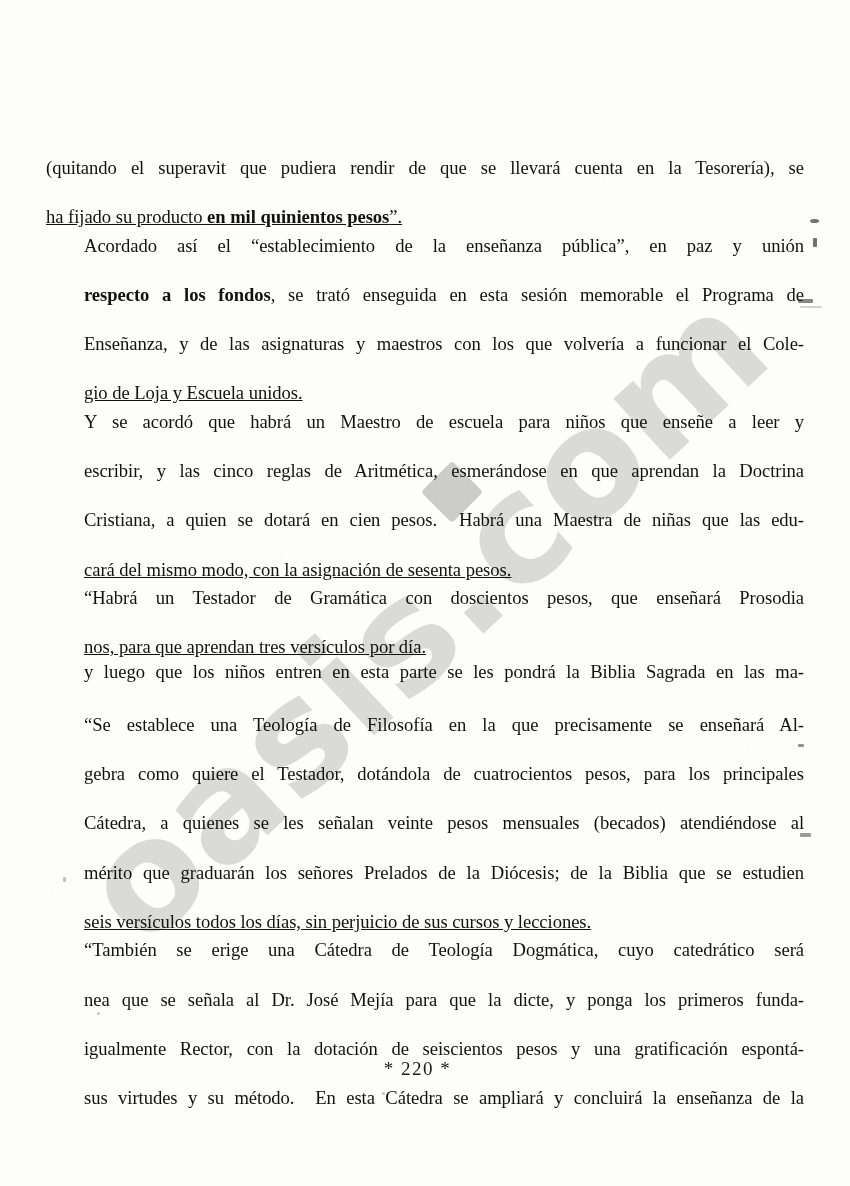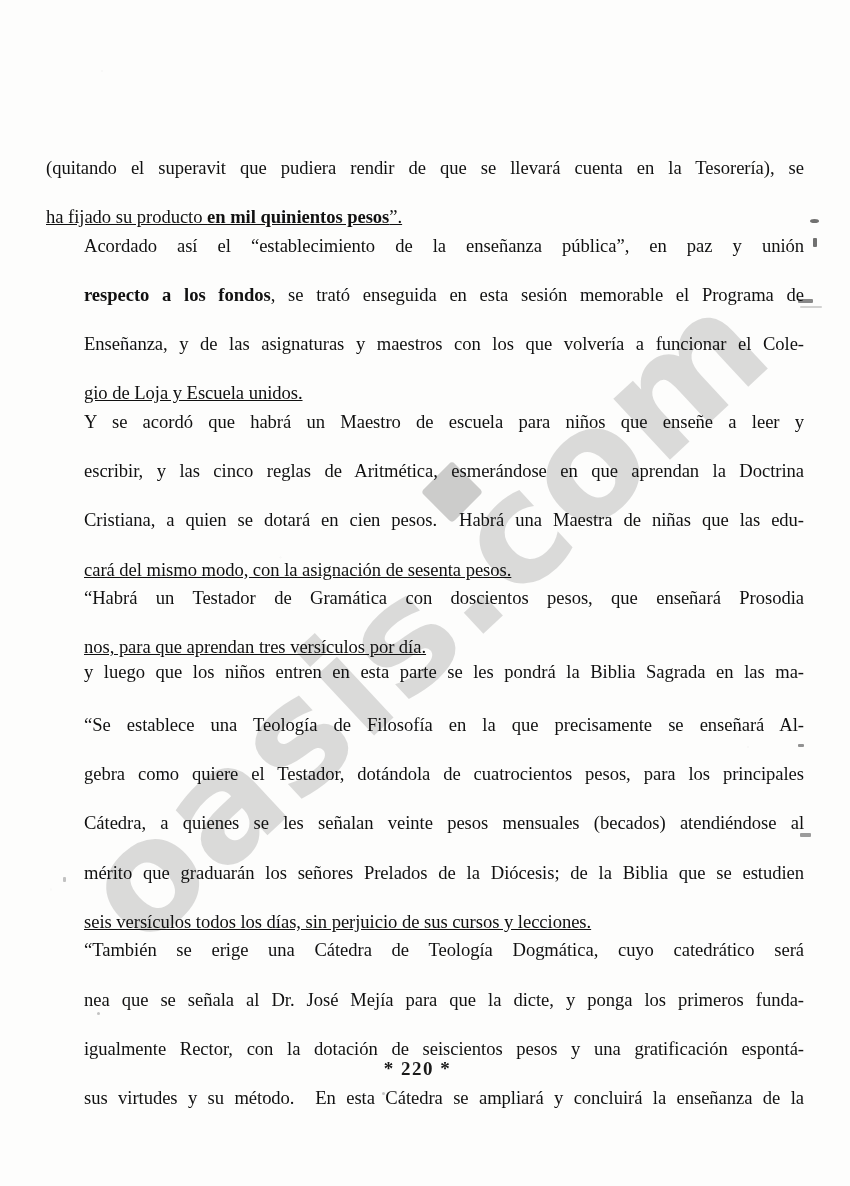--- a/index.html
+++ b/index.html
@@ -99,21 +99,20 @@
     position: absolute;
     left: 0;
     right: 15px;
     top: 1058px;
     text-align: center;
     font-size: 19px;
     letter-spacing: 1.5px;
     color: #1a1a1a;
     z-index: 3;
     font-family: "Liberation Serif", "DejaVu Serif", serif;
-    font-weight: bold;
   }
 
   
   .speck {
     position: absolute;
     background: #3a3a3a;
     z-index: 2;
     opacity: 0.72;
   }
   .sp1 { left: 810px; top: 219px; width: 9px;  height: 4px;  border-radius: 50%; }

